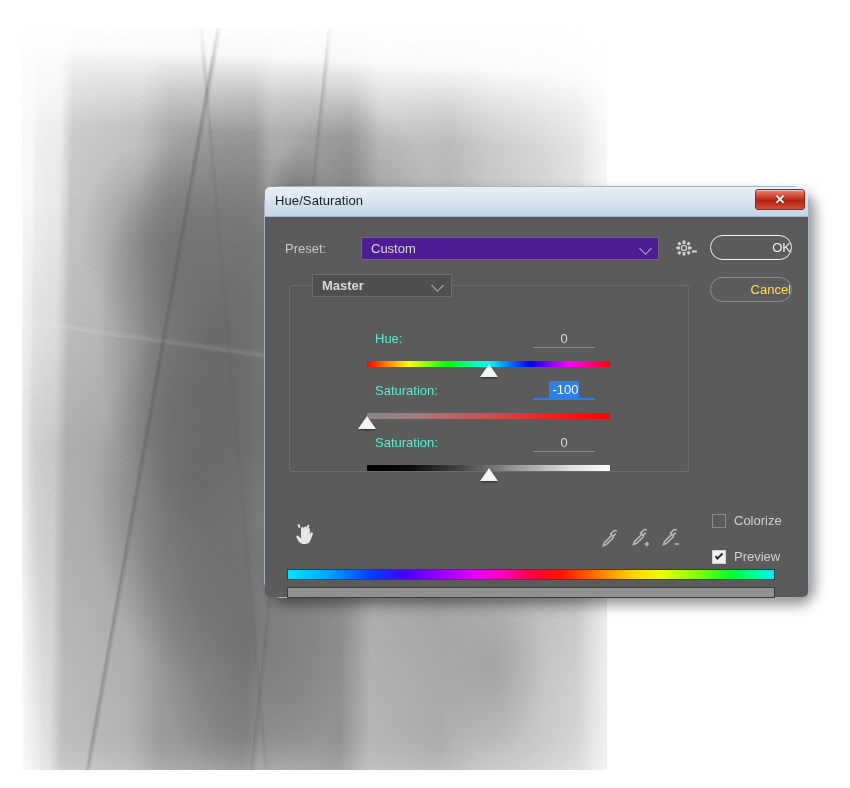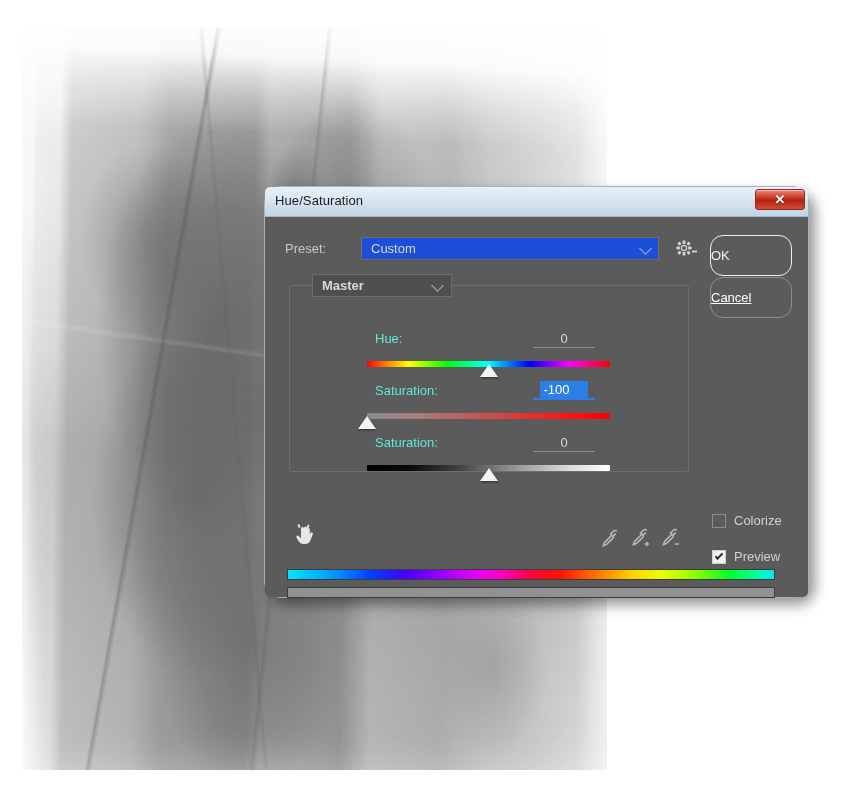--- a/index.html
+++ b/index.html
@@ -131,47 +131,47 @@
     background: #5b5b5b;
     border-radius: 0 0 5px 5px;
   }
 
   
   #preset-row { position:absolute; left:18px; top:20px; right:16px; height:24px; }
   .lbl { color:#c8c8c8; font-size:13px; }
   #preset-label { position:absolute; left:2px; top:4px; }
   #preset-select {
     position:absolute; left:78px; top:0; width:298px; height:23px;
-    background:#1d4ed8; border:1px solid #6d6d6d;
+    background:#4c1d95; border:1px solid #6d6d6d;
     color:#d8d8d8; font-size:13px;
     display:flex; align-items:center; padding-left:9px;
     cursor:pointer;
   }
   #preset-select .chev {
     position:absolute; right:8px; top:6px;
     width:9px; height:9px;
     border-left:1.6px solid #b6b6b6; border-bottom:1.6px solid #b6b6b6;
     transform: rotate(-45deg);
   }
   #preset-gear {
     position:absolute; left:392px; top:2px; width:22px; height:20px;
     cursor:pointer;
   }
 
   
   .pbtn {
     position:absolute; right:16px;
-    width:82px; height:41px;
+    width:82px; height:25px;
     border-radius:13px;
-    display:flex; align-items:center; justify-content:flex-start;
+    display:flex; align-items:center; justify-content:flex-end;
     font-size:13px; cursor:pointer;
     background: #5b5b5b;
   }
   #ok-btn { top:18px; border:1.5px solid #f0f0f0; color:#f2f2f2; }
-  #cancel-btn { top:60px; border:1.2px solid #8e8e8e; color:#ffffff;text-decoration:underline; }
+  #cancel-btn { top:60px; border:1.2px solid #8e8e8e; color:#fde047; }
 
   
   #groupbox {
     position:absolute; left:24px; top:68px; width:400px; height:187px;
     border:1px solid #6d6d6d; border-radius:2px;
   }
   #master-select {
     position:absolute; left:22px; top:-12px; width:140px; height:23px;
     background:#4f4f4f; border:1px solid #6d6d6d;
     color:#d8d8d8; font-size:13px;
@@ -186,21 +186,21 @@
   .ctrl { position:absolute; left:0; width:100%; }
   .ctrl .name { position:absolute; left:85px; top:0; color:#5eead4; font-size:13px; }
   .ctrl .valbox {
     position:absolute; left:243px; top:-2px; width:62px; height:19px;
     border-bottom:1px solid #8a8a8a;
     display:flex; align-items:center; justify-content:center;
   }
   .ctrl .valbox span { color:#d8d8d8; font-size:13px; }
   .ctrl .valbox.selected { border-bottom:2px solid #2d7fe8; }
   .ctrl .valbox.selected span {
-    background:#2d7fe8; color:#ffffff; padding:1px 18px 2px 3px;
+    background:#2d7fe8; color:#ffffff; padding:1px 0 2px 3px;
   }
 
   .track {
     position:absolute; left:77px; width:243px; height:6px; top:30px;
     border-radius:1px;
   }
   .track.hue {
     background: linear-gradient(90deg,
       #ff0000 0%, #ff8000 8%, #ffff00 17%, #80ff00 25%,
       #00ff00 33%, #00ff80 41%, #00ffff 50%, #0080ff 58%,

